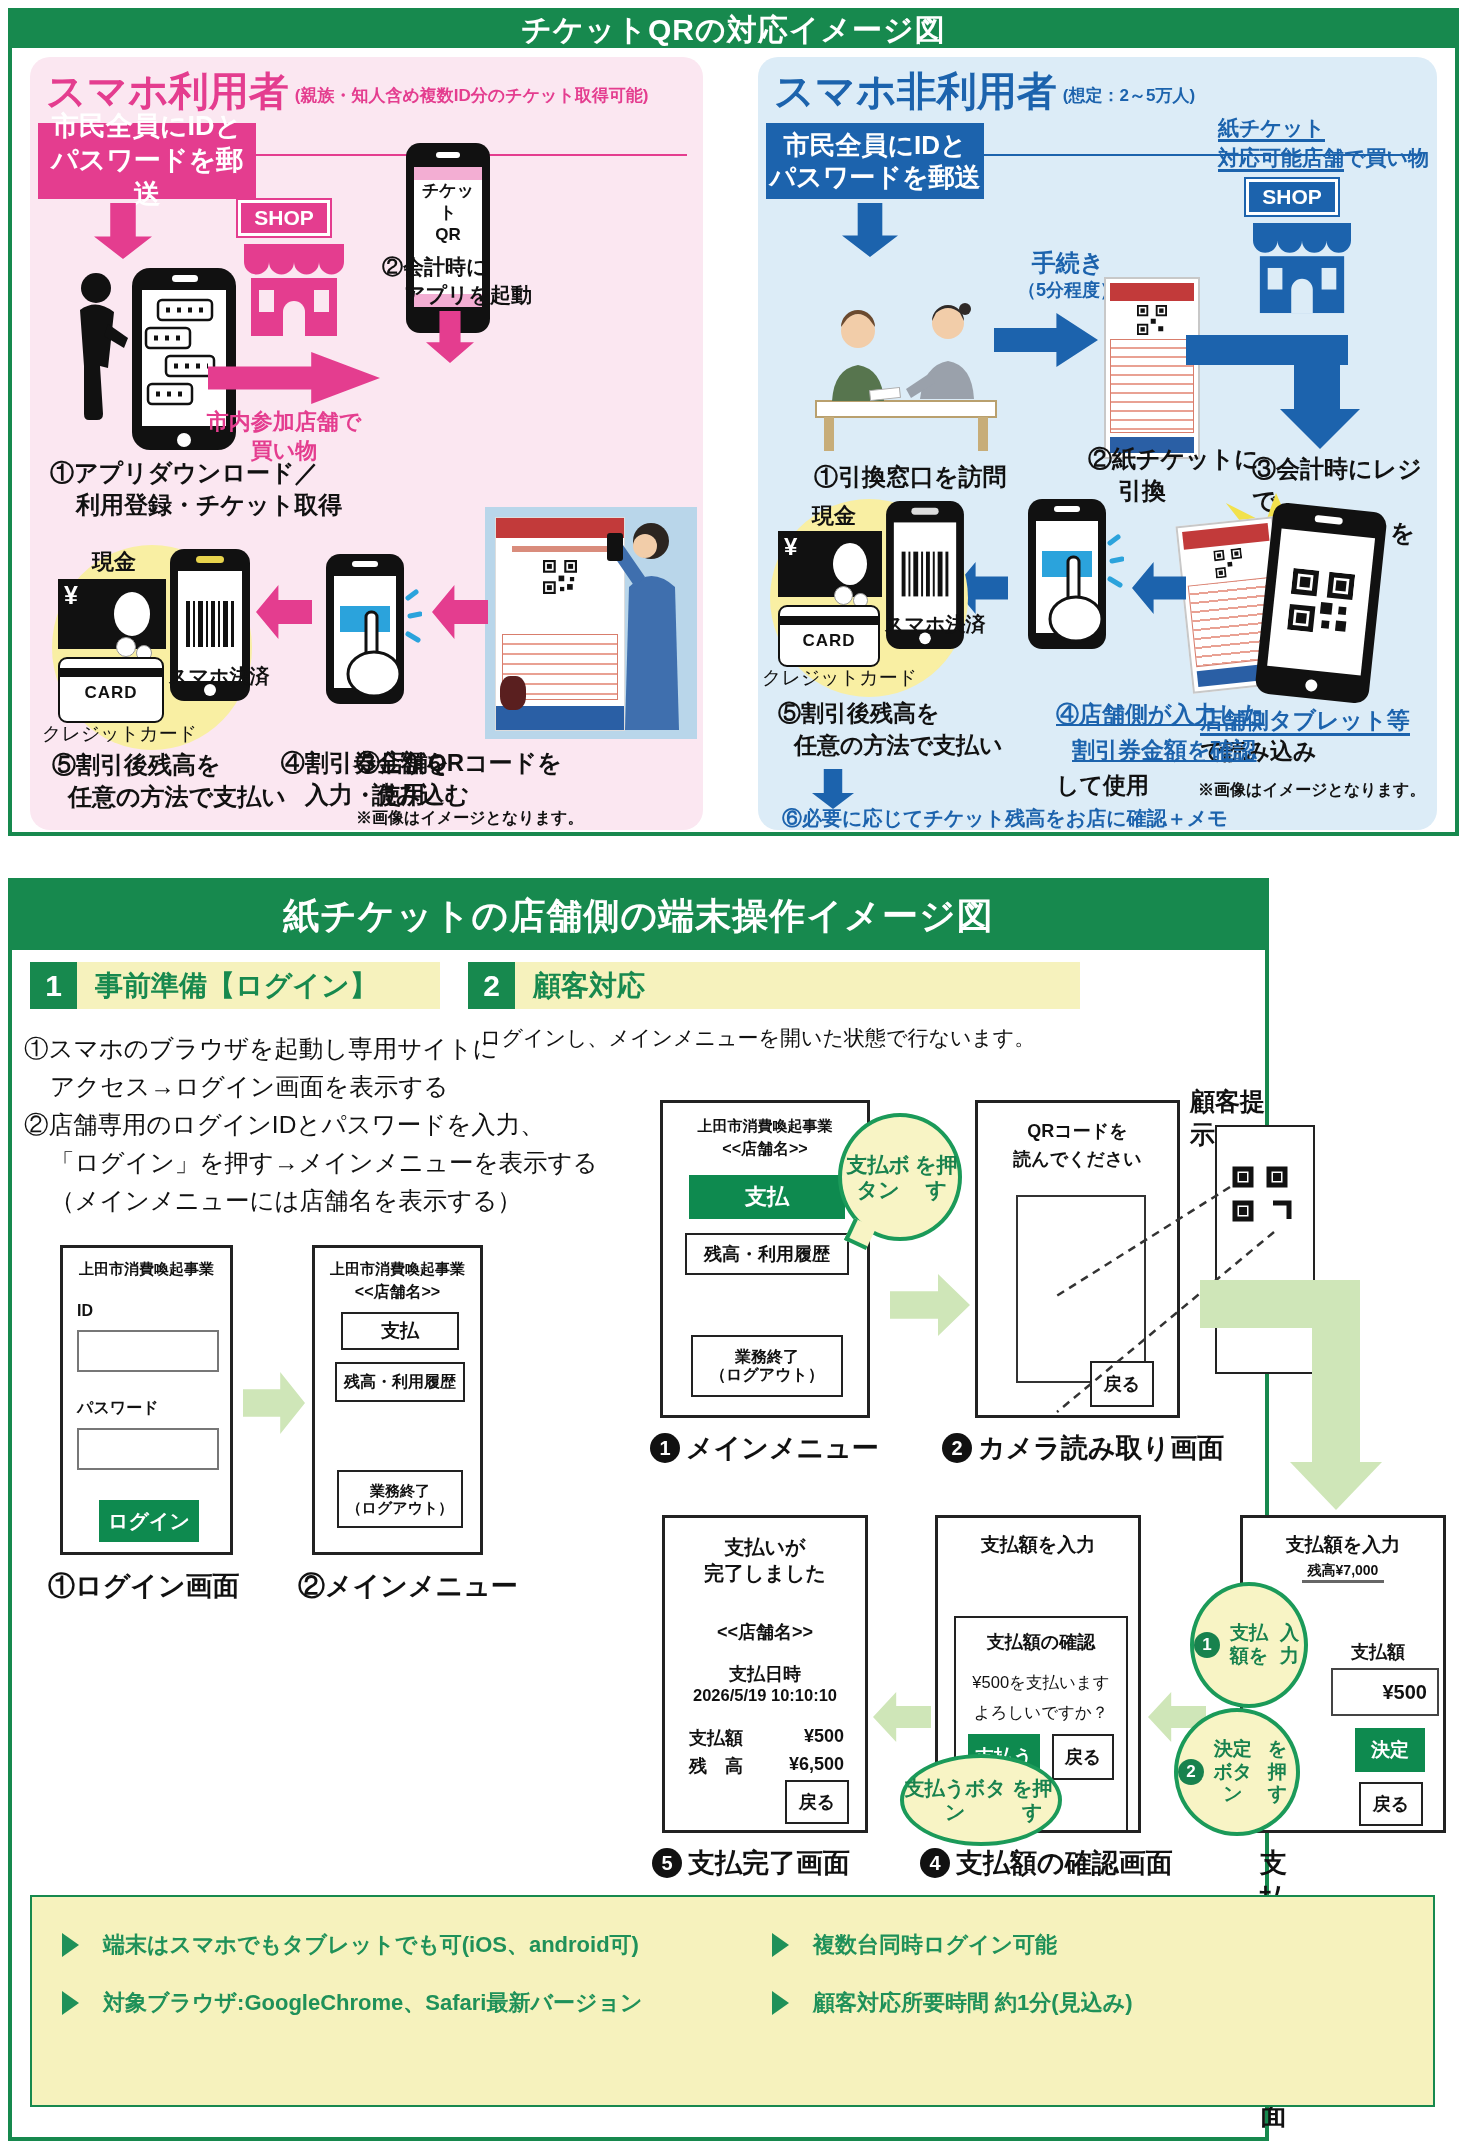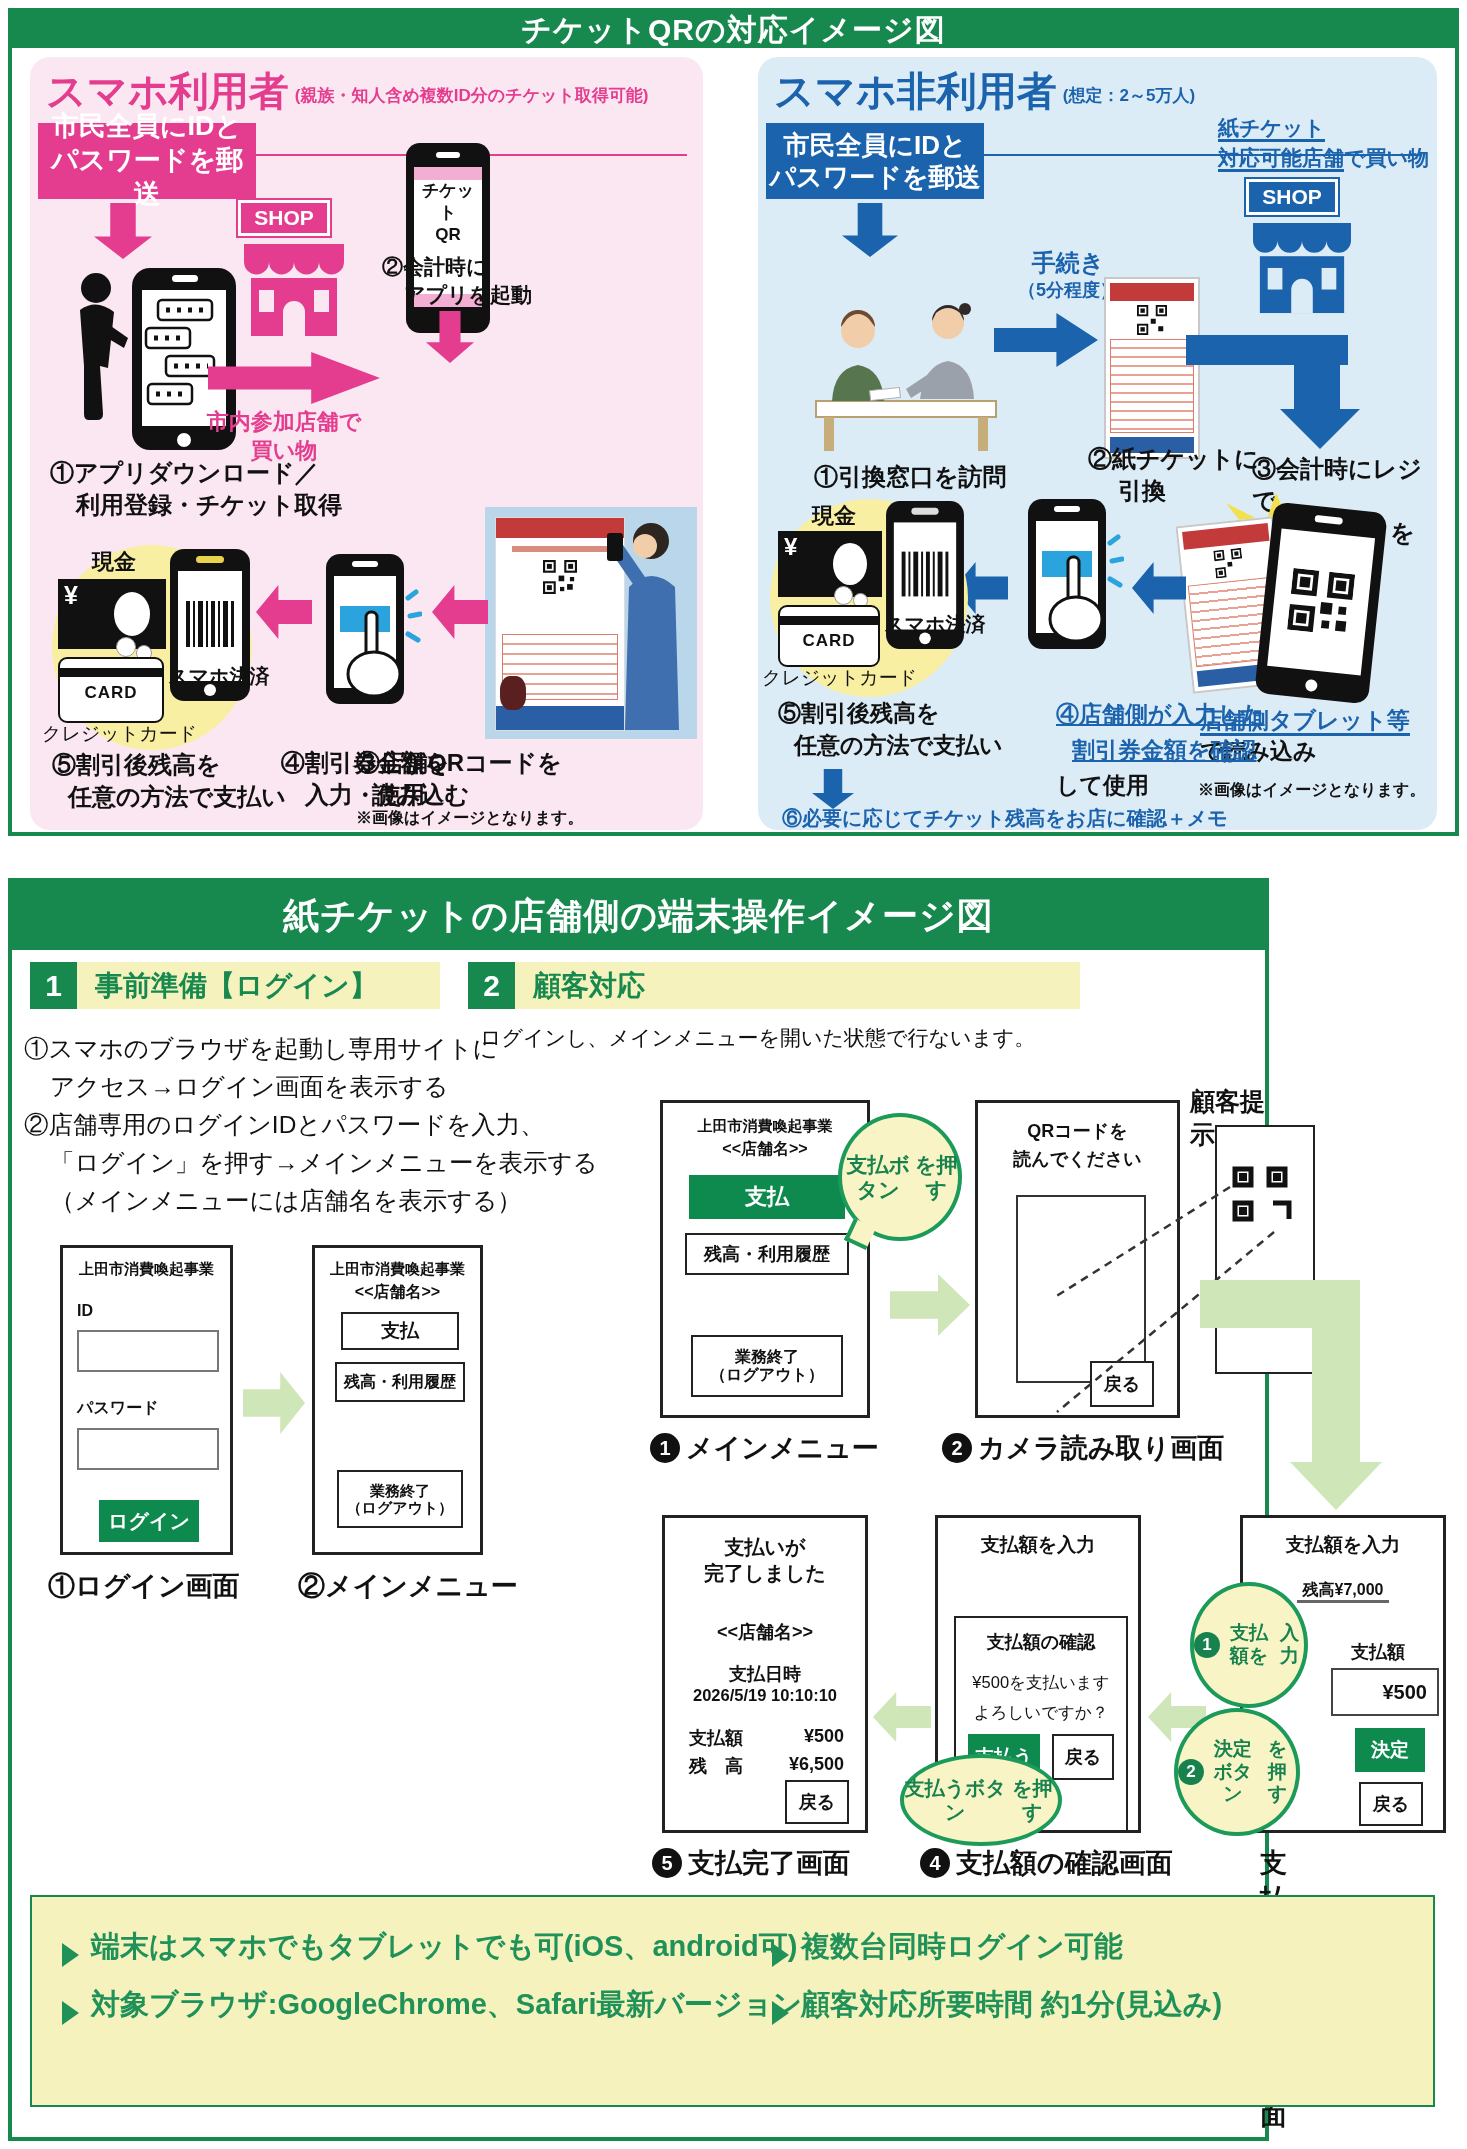--- a/index.html
+++ b/index.html
@@ -58,21 +58,21 @@
   .bubble{position:absolute;background:var(--bubg);border:4px solid var(--bubr);border-radius:50%;
           display:flex;flex-direction:row;align-items:center;justify-content:center;text-align:center;
           color:#18824e;font-weight:bold;box-sizing:border-box;line-height:1.2}
   .tail{position:absolute;width:20px;height:20px;background:var(--bubg);
         border-left:4px solid var(--bubr);border-bottom:4px solid var(--bubr)}
   .numc{display:inline-flex;width:30px;height:30px;border-radius:50%;background:#111;color:#fff;
         align-items:center;justify-content:center;font-size:20px;font-weight:bold;margin-right:6px;flex:none}
   .numg{display:inline-flex;width:26px;height:26px;border-radius:50%;background:#18824e;color:#fff;
         align-items:center;justify-content:center;font-size:17px;font-weight:bold;margin-right:3px;flex:none}
   .caprow{position:absolute;display:flex;align-items:center;font-weight:bold;font-size:27px}
-  .note-item{display:flex;align-items:flex-end;gap:12px;color:var(--green2);font-weight:bold;font-size:29px;height:44px}
+  .note-item{display:flex;align-items:center;gap:24px;color:var(--green2);font-weight:bold;font-size:22px;height:44px}
   .tri{width:0;height:0;border-left:17px solid var(--green2);border-top:12px solid transparent;
        border-bottom:12px solid transparent;flex:none}
   .ul-b{border-bottom:3px solid var(--blue)}
   .burst{position:absolute;background:#f2e14c;
          clip-path:polygon(50% 0,61% 33%,93% 14%,75% 46%,100% 52%,72% 66%,88% 96%,57% 74%,46% 100%,38% 70%,6% 86%,25% 54%,0 42%,30% 40%,12% 10%,42% 30%)}
 </style>
 </head>
 <body>
 
 <div class="page">
@@ -597,21 +597,21 @@
     </div>
     <div class="caprow" style="left:908px;top:963px">
       <span class="numc">4</span>
       <span>支払額の確認画面</span>
     </div>
 
     <div class="ar ar-l lgr" style="left:1136px;top:810px;width:58px;height:50px"></div>
 
     <div class="mock" style="left:1228px;top:633px;width:206px;height:318px">
       <div class="mk-title" style="top:14px;font-size:19px">支払額を入力</div>
-      <div class="mk-title" style="top:62px;font-size:16px">
+      <div class="mk-title" style="top:44px;font-size:14px">
         <span style="border-bottom:3px solid #666;padding:0 6px 2px">残高¥7,000</span>
       </div>
       <div class="mk-label" style="left:108px;top:122px;font-size:18px">支払額</div>
       <div class="mk-input" style="left:88px;top:150px;width:108px;height:48px;border-color:#444;display:flex;align-items:center;justify-content:flex-end;padding-right:10px;font-weight:bold;font-size:20px">
         <span>¥500</span>
       </div>
       <div class="btn green" style="left:112px;top:210px;width:70px;height:44px;font-size:19px">決定</div>
       <div class="btn" style="left:116px;top:264px;width:64px;height:44px;font-size:18px;border-width:2px">戻る</div>
     </div>
     <div class="bubble" style="left:1178px;top:700px;width:118px;height:126px;font-size:19px;z-index:3">

